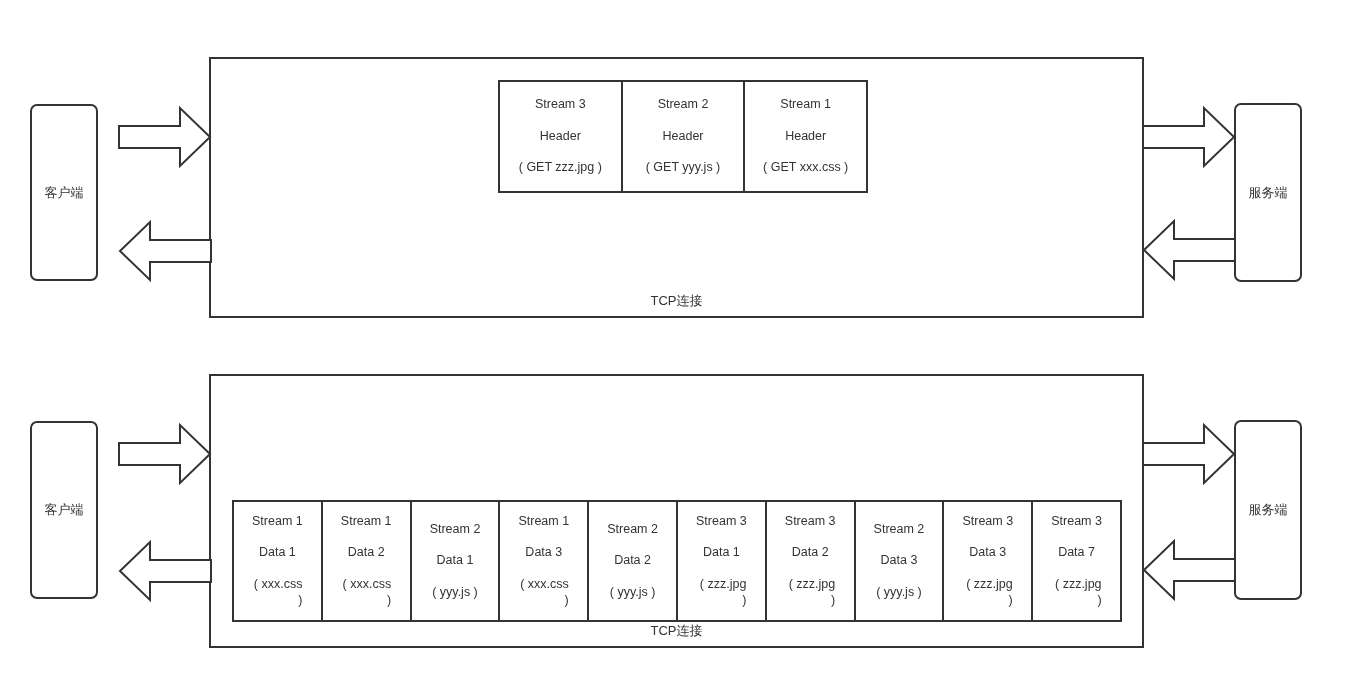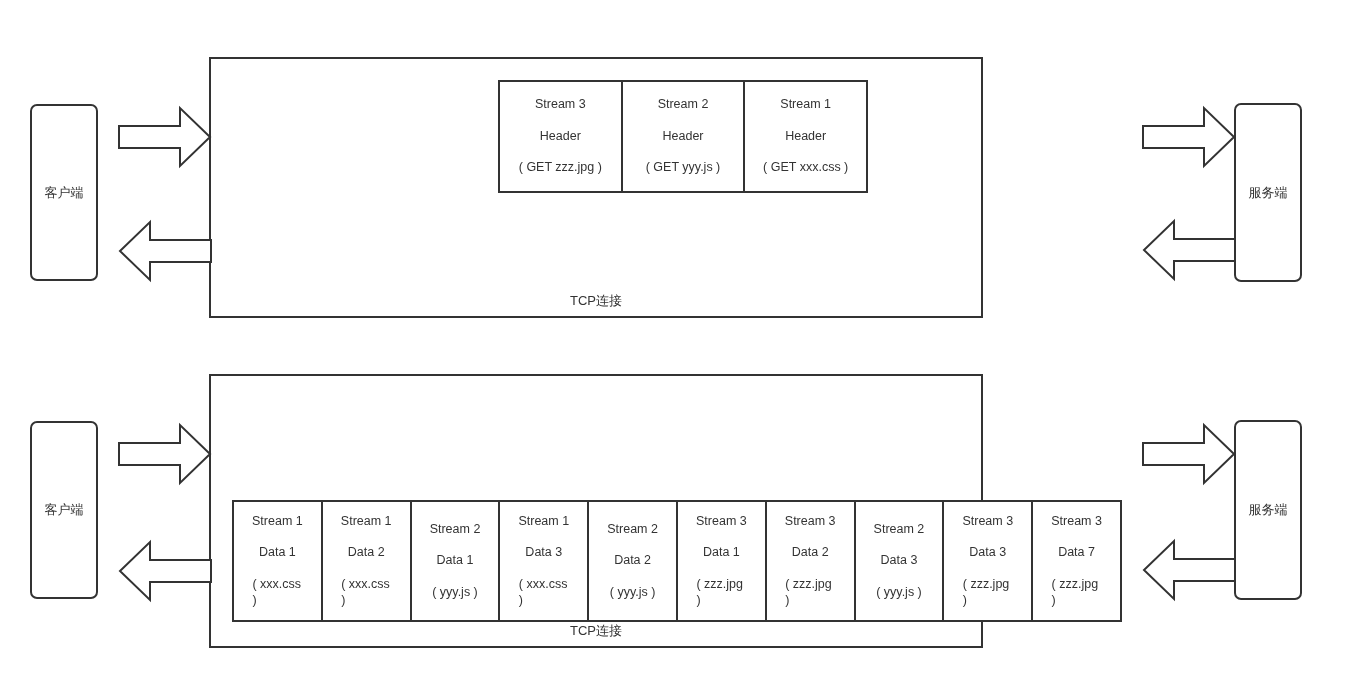--- a/index.html
+++ b/index.html
@@ -21,21 +21,21 @@
     display: flex; align-items: center; justify-content: center;
     font-size: 13px;
   }
   #client-top  { left: 30px;   top: 104px; height: 177px; }
   #server-top  { left: 1234px; top: 103px; height: 179px; }
   #client-bottom { left: 30px;   top: 421px; height: 178px; }
   #server-bottom { left: 1234px; top: 420px; height: 180px; }
 
   .tcp-box {
     position: absolute;
-    left: 209px; width: 774px;
+    left: 209px; width: 935px;
     border: 2px solid #333333;
     background: #ffffff;
     box-sizing: border-box;
   }
   #tcp-top    { top: 57px;  height: 261px; }
   #tcp-bottom { top: 374px; height: 274px; }
   .tcp-label {
     position: absolute; left: 0; right: 0; bottom: 6px;
     text-align: center; font-size: 13px; color: #333333;
   }
@@ -49,21 +49,21 @@
   }
   #frames-top    { left: 498px; top: 80px;  width: 370px; height: 113px; }
   #frames-bottom { left: 232px; top: 500px; width: 890px; height: 122px; }
 
   .frame {
     flex: 1 1 0;
     display: flex; flex-direction: column;
     justify-content: center; align-items: center;
     gap: 16px;
     font-size: 12.5px; line-height: 1.25;
-    text-align: left;
+    text-align: right;
     border-left: 2px solid #333333;
     min-width: 0;
   }
   .frame:first-child { border-left: none; }
   #frames-bottom .l3 { max-width: 50px; }
 
   svg.arrow { position: absolute; display: block; }
   svg.arrow polygon {
     fill: #ffffff;
     stroke: #333333;

